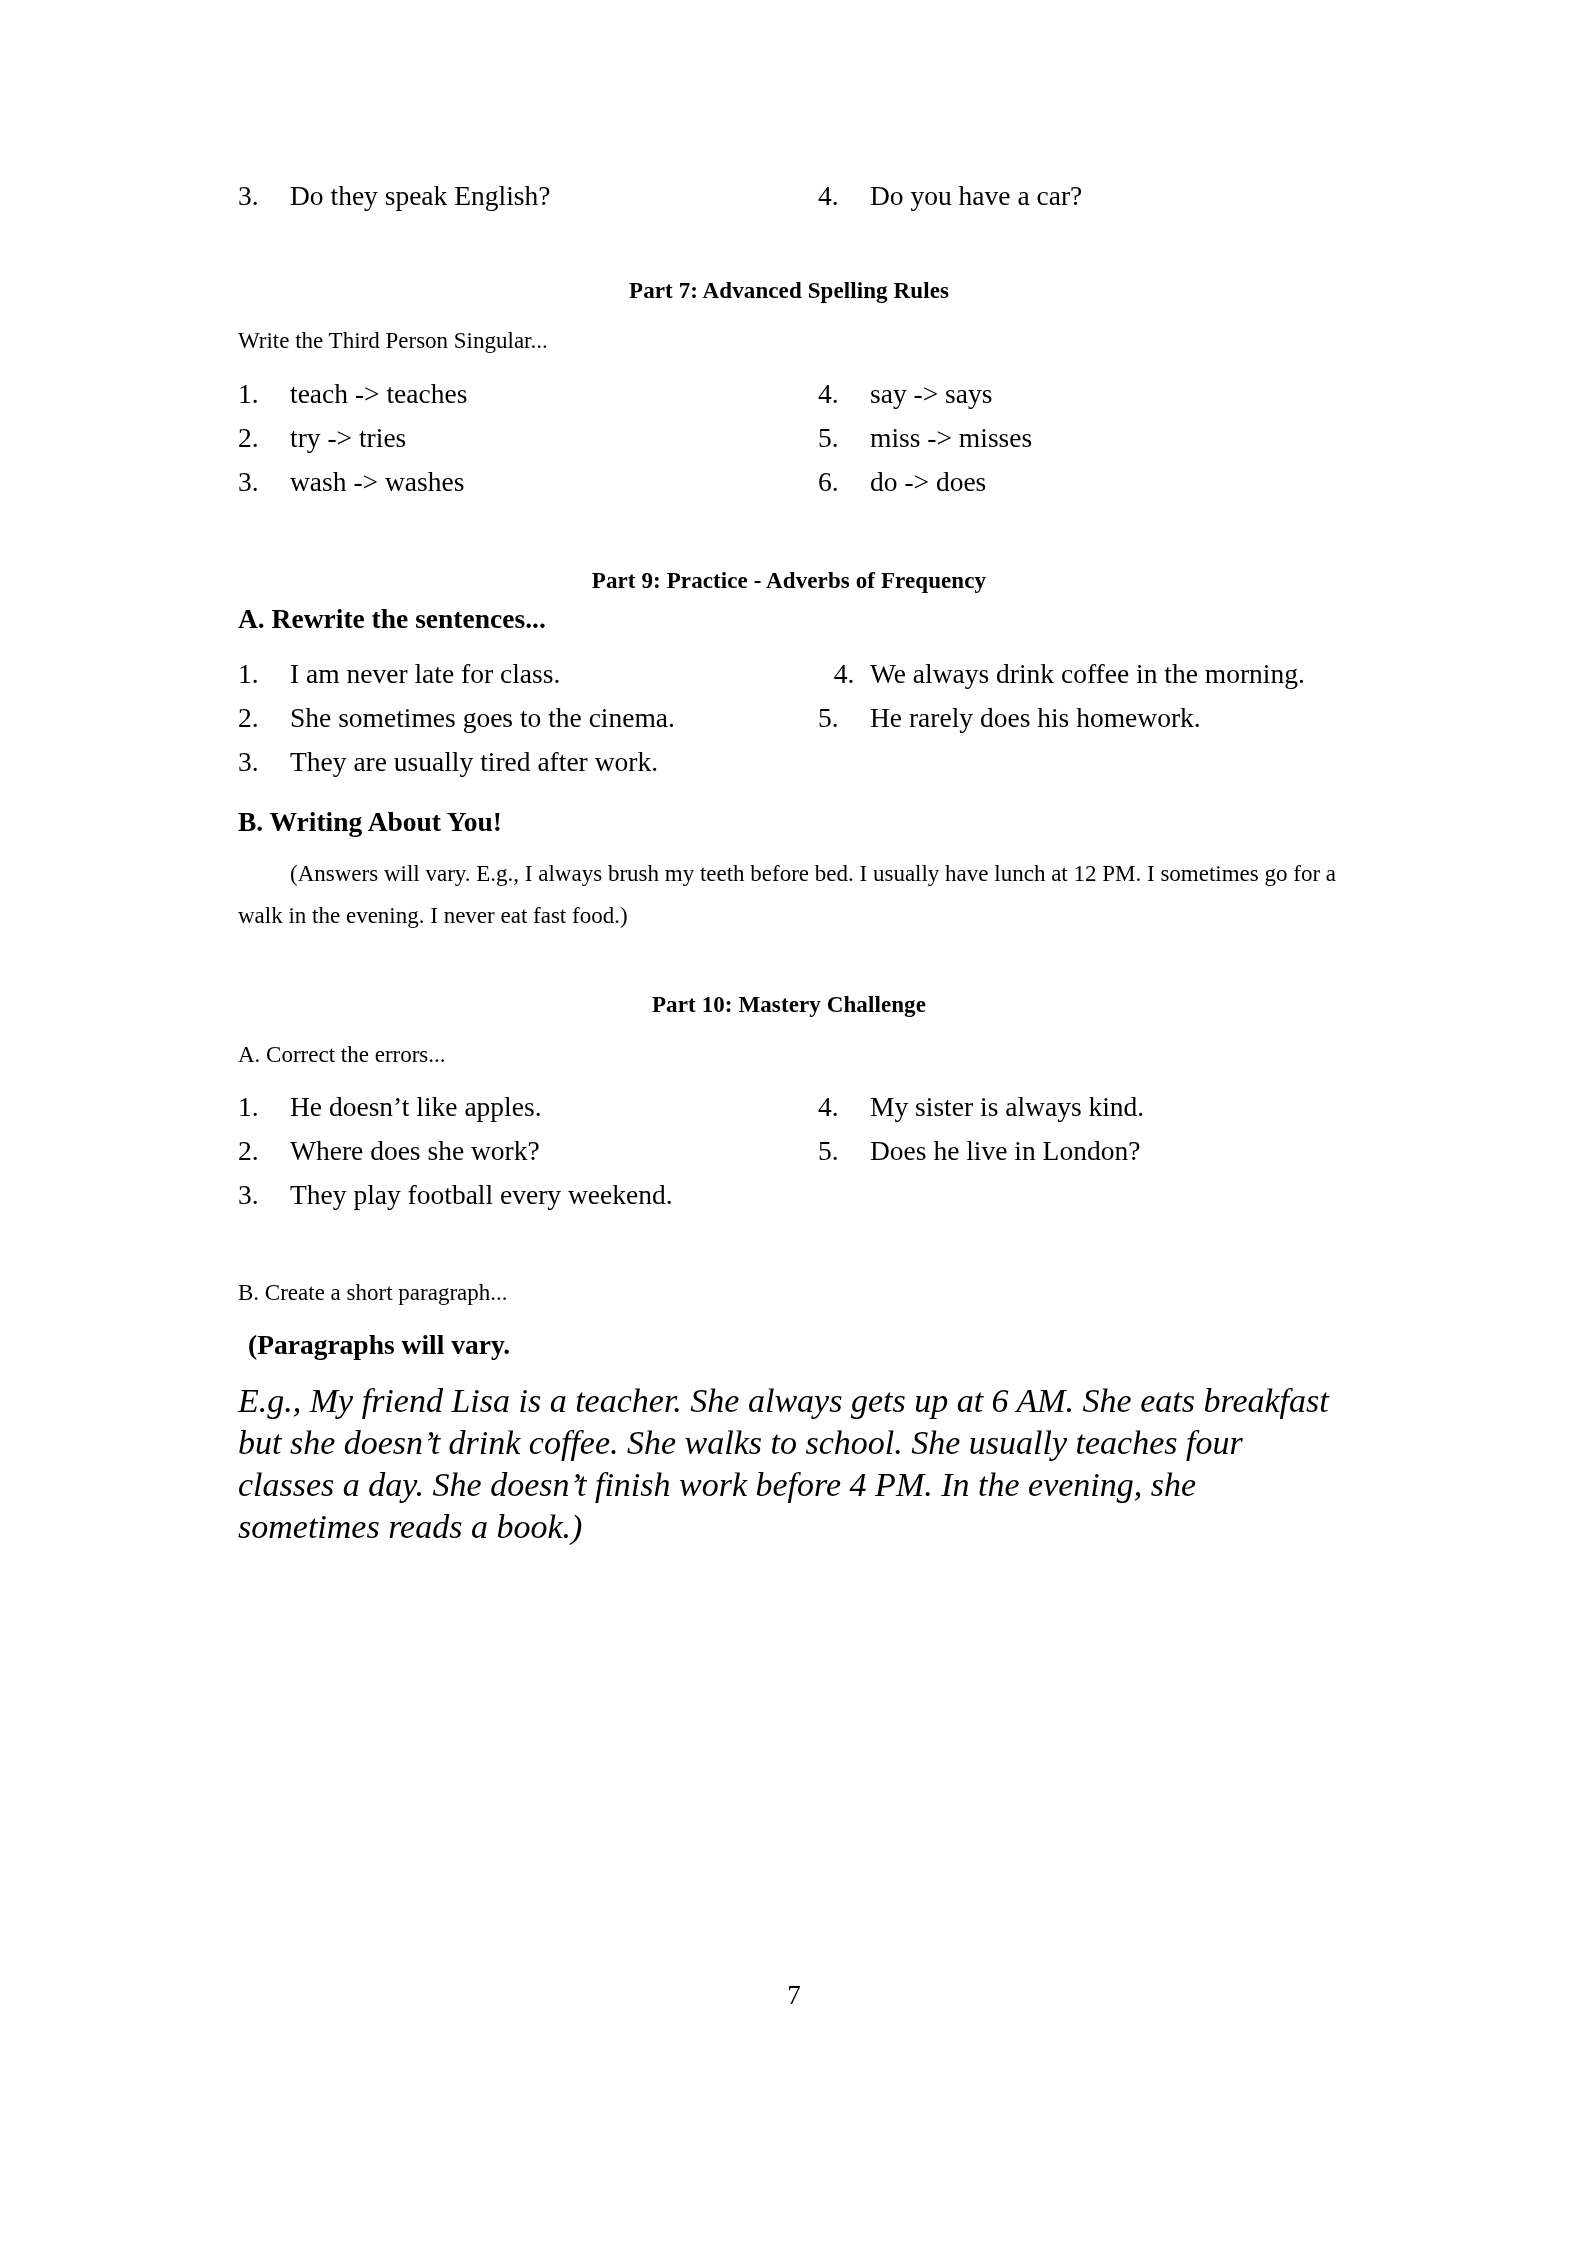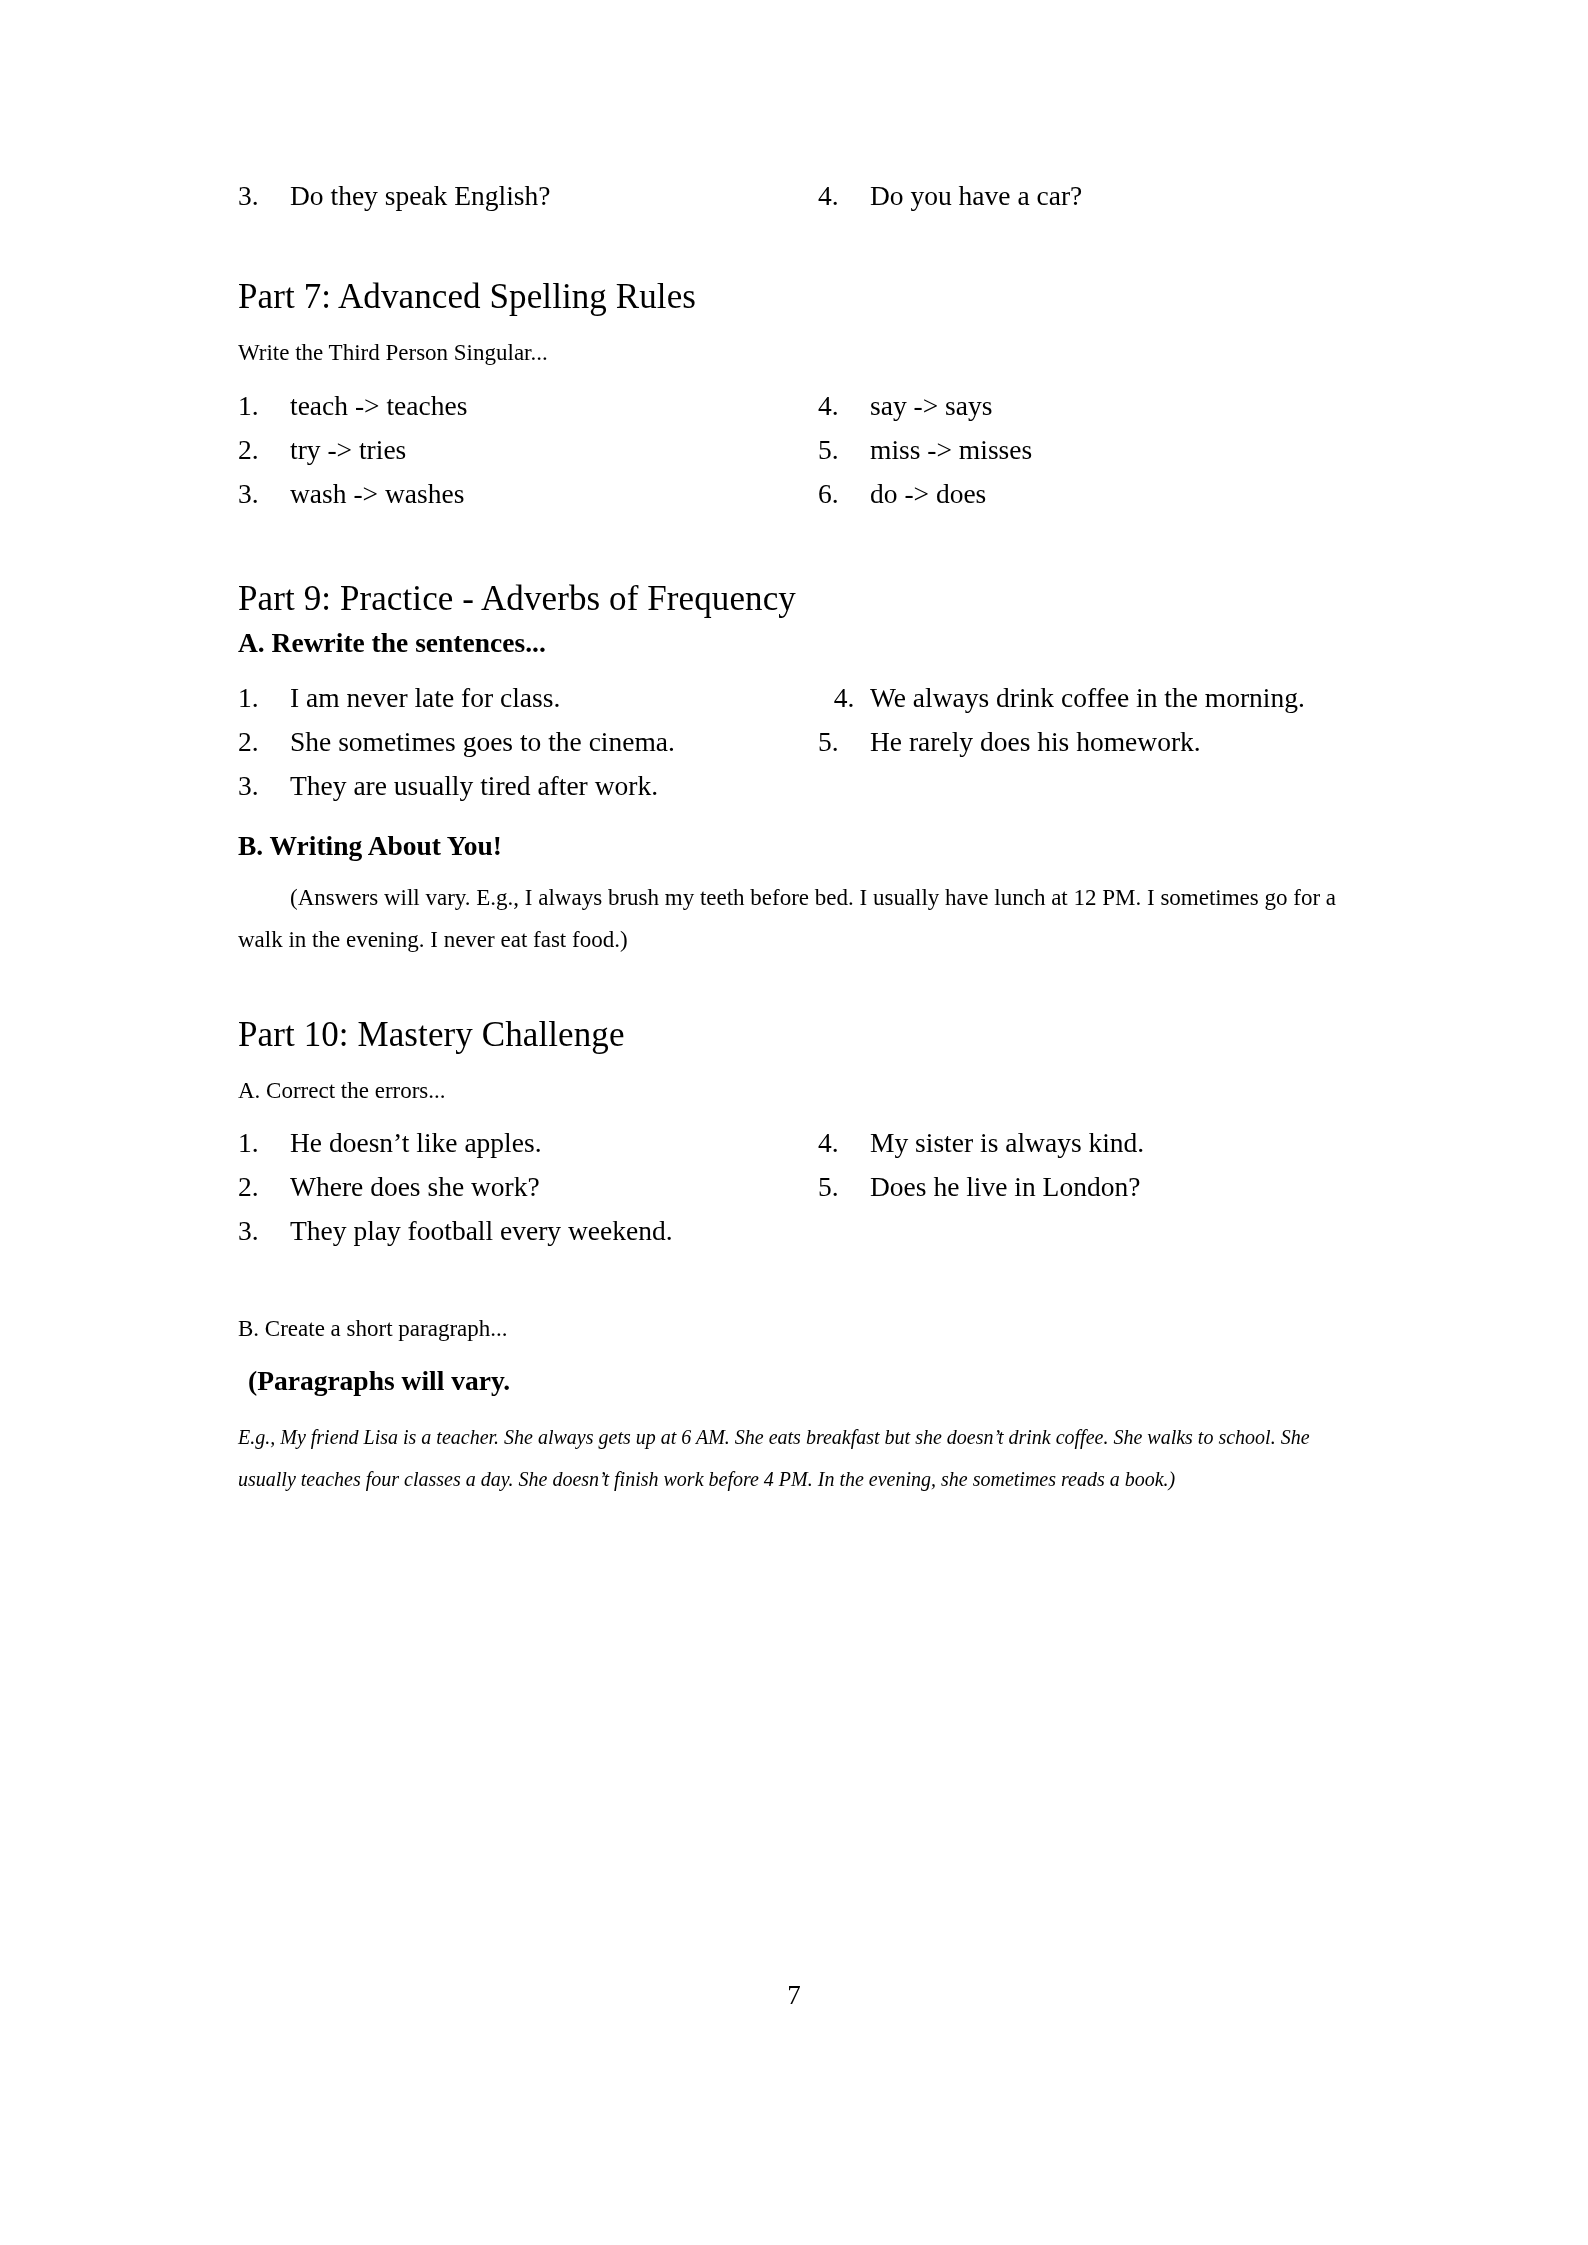--- a/index.html
+++ b/index.html
@@ -32,24 +32,25 @@
     width: 1102px;
   }
 
   
   .row {
     position: relative;
     display: block;
     width: 100%;
   }
   .heading {
-    font-weight: normal;
-    font-size: 35px;
+    font-weight: bold;
+    font-size: 23px;
     line-height: 1.0;
     letter-spacing: 0.1px;
+    text-align: center;
   }
   .subheading-bold {
     font-weight: bold;
     font-size: 27.5px;
     line-height: 1.0;
   }
   .para {
     font-weight: normal;
     font-size: 23px;
     line-height: 1.0;
@@ -79,21 +80,21 @@
 
   
   .flow {
     font-size: 23px;
     line-height: 42px;
     text-align: left;
     width: 1100px;
   }
   .italic-flow {
     font-style: italic;
-    font-size: 20px;
+    font-size: 34px;
     line-height: 42px;
     width: 1096px;
   }
 
   .page-number {
     position: absolute;
     left: 0;
     top: 1980px;
     width: 1588px;
     text-align: center;

